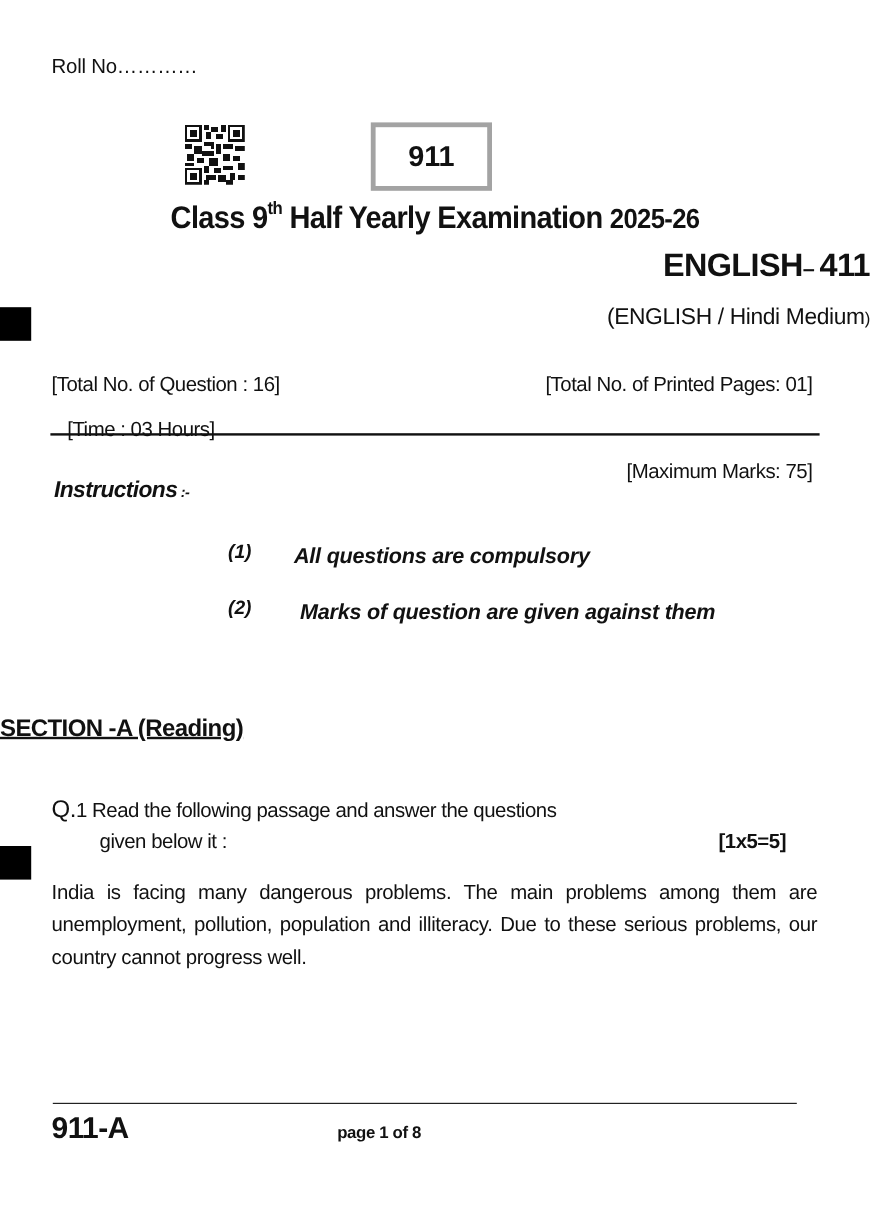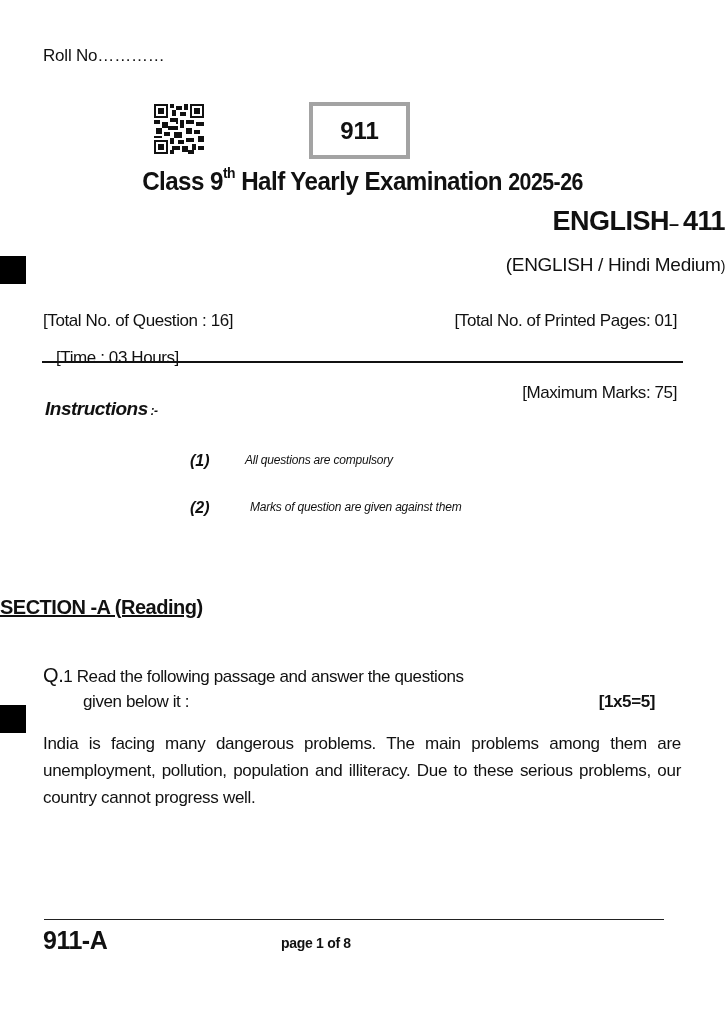--- a/index.html
+++ b/index.html
@@ -36,21 +36,21 @@
     .m2 { right: 48px; top: 311px; }
     .m3 { left: 43px; top: 348px; margin-left: 13px; }
     .m4 { right: 48px; top: 352px; margin-top: 31px; }
     .rule1 { left: 42px; top: 361px; width: 641px; height: 2px; background: #111; }
     .instr-head {
       left: 45px; top: 398px; font-size: 19px; font-weight: bold; font-style: italic;
       letter-spacing: -0.5px;
     }
     .instr-head .suffix { font-size: 12px; }
     .instr-num { font-size: 16px; font-weight: bold; font-style: italic; }
-    .instr-txt { font-size: 12px; font-weight: normal; font-style: italic; letter-spacing: -0.2px; }
+    .instr-txt { font-size: 18px; font-weight: bold; font-style: italic; letter-spacing: -0.2px; }
     .n1 { left: 190px; top: 452px; }
     .t1 { left: 245px; top: 453px; }
     .n2 { left: 190px; top: 499px; }
     .t2 { left: 250px; top: 500px; }
     .section {
       left: 0; top: 596px; width: 725px; text-align: left;
       font-size: 20px; font-weight: bold; text-decoration: underline; letter-spacing: -0.5px;
     }
     .q1 { left: 43px; top: 664px; font-size: 17px; letter-spacing: -0.4px; }
     .q1 .qlabel { font-size: 20px; }

